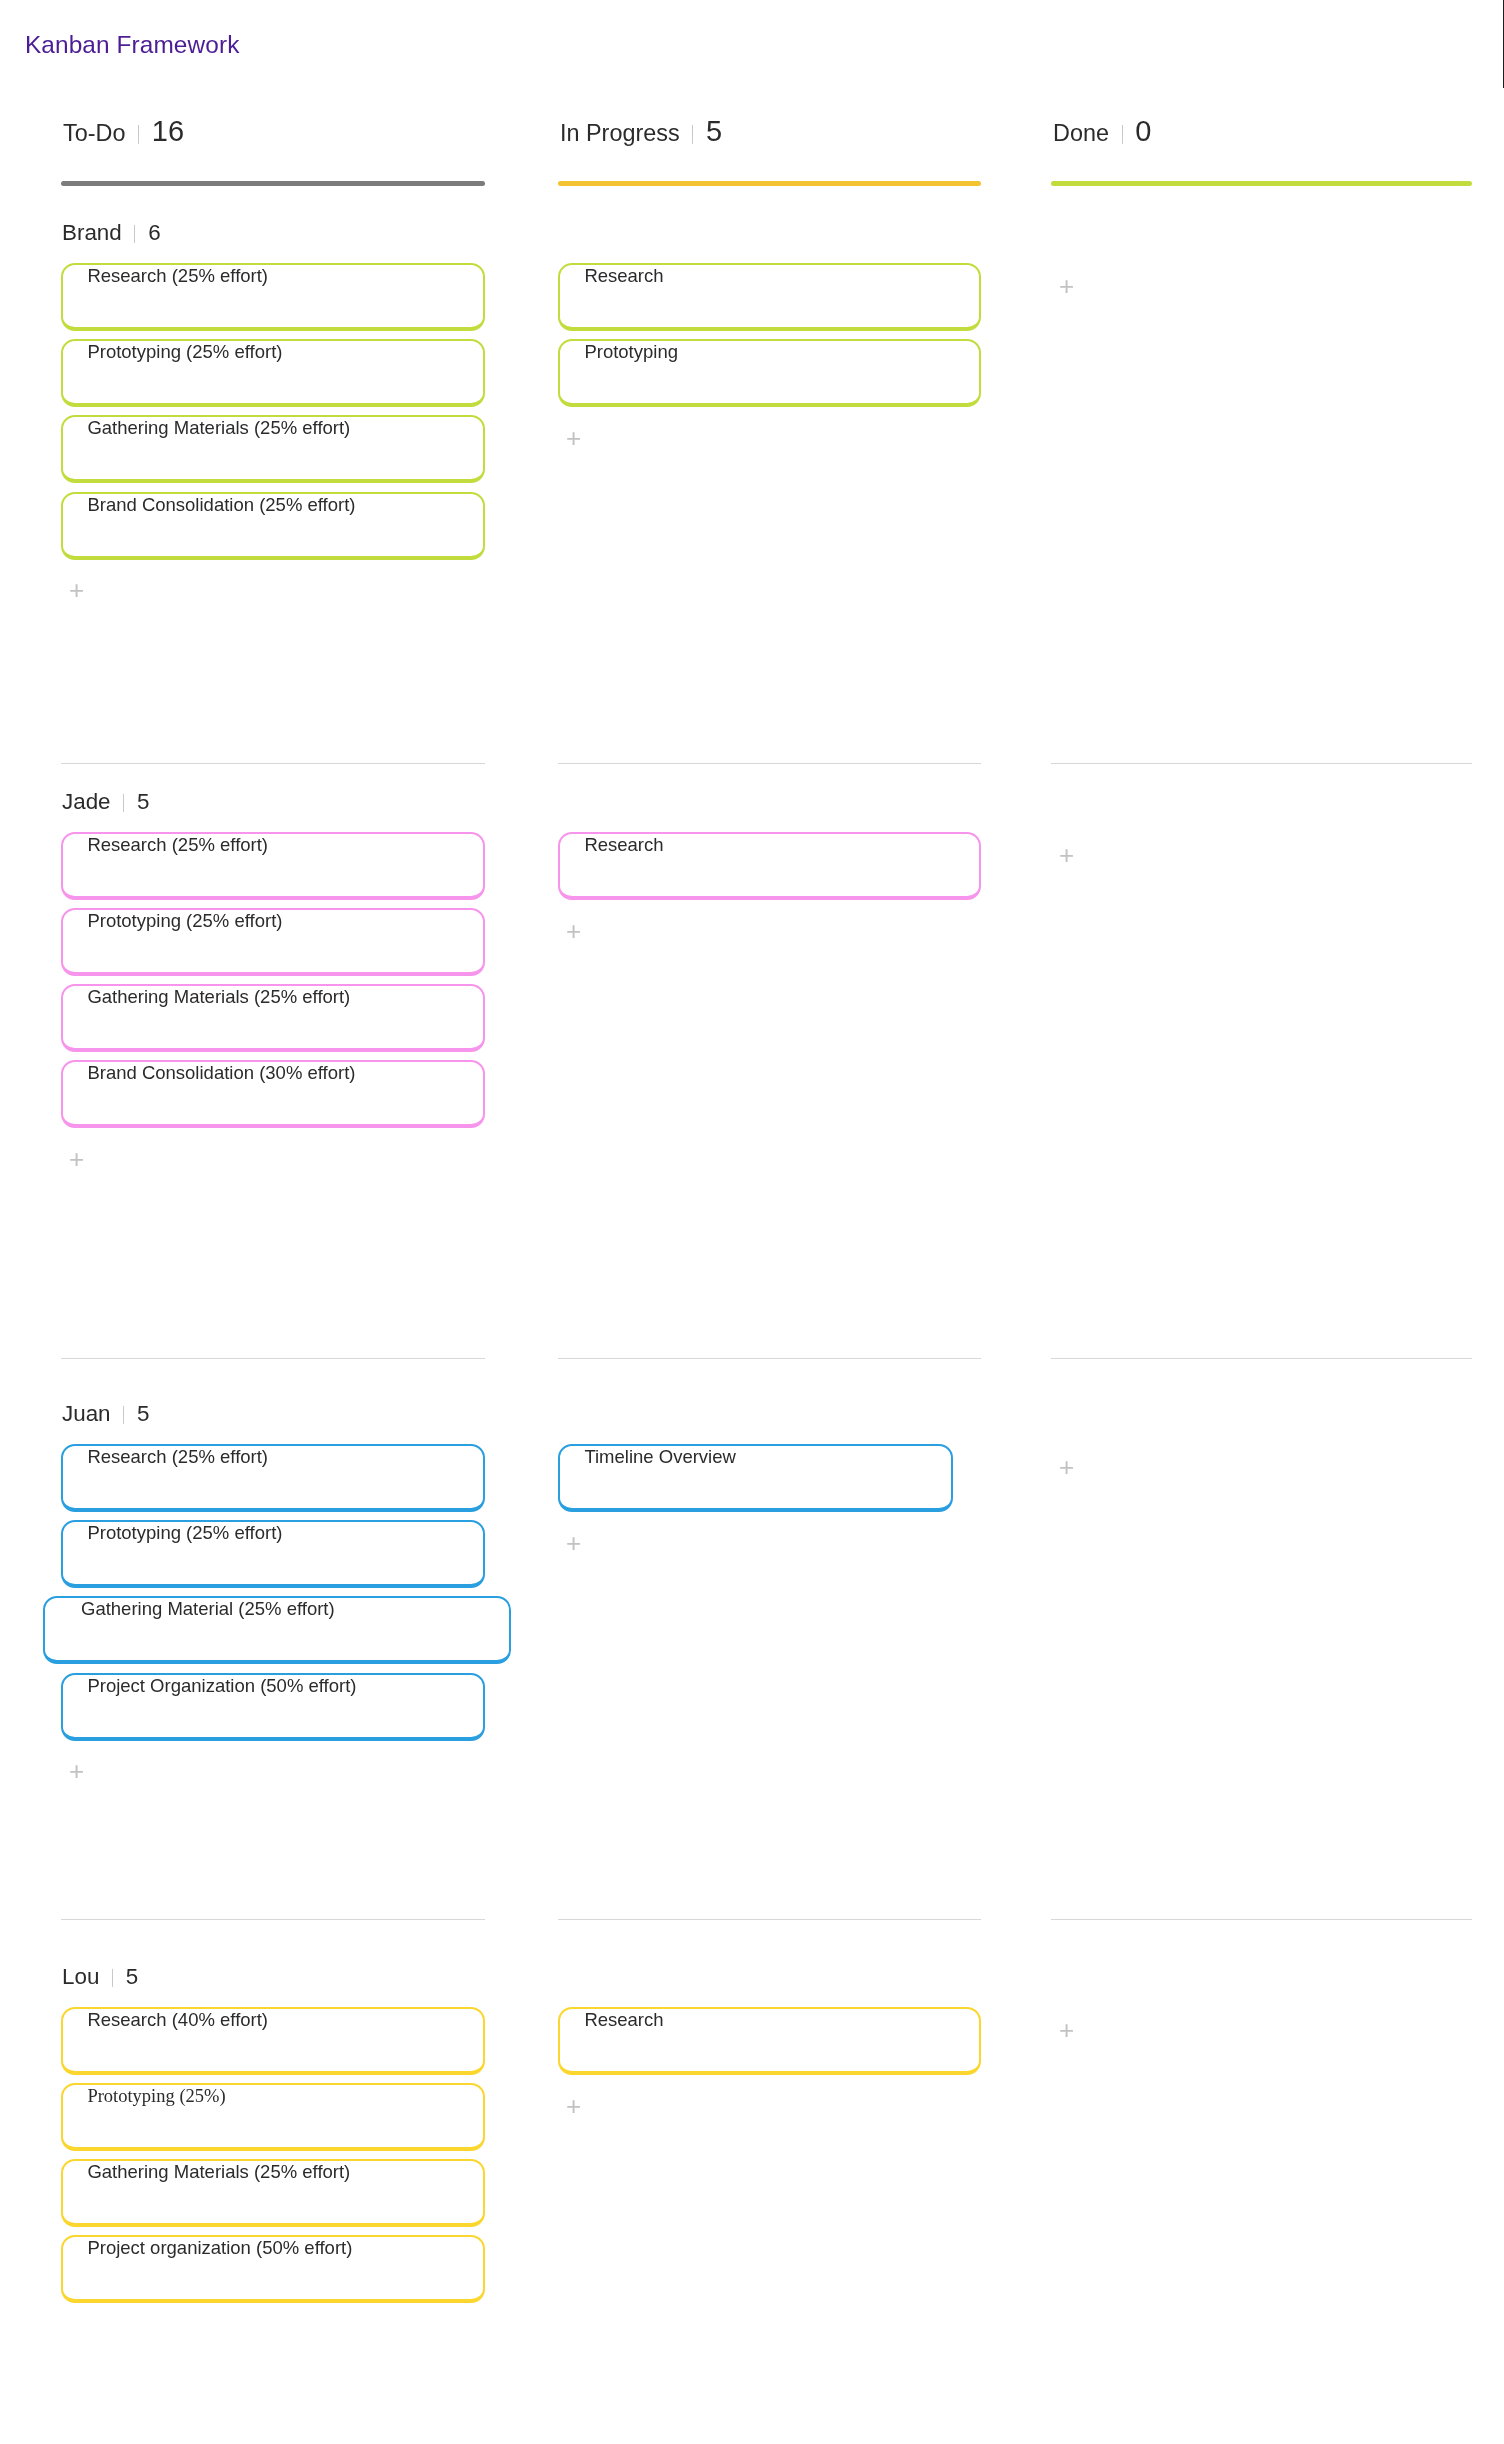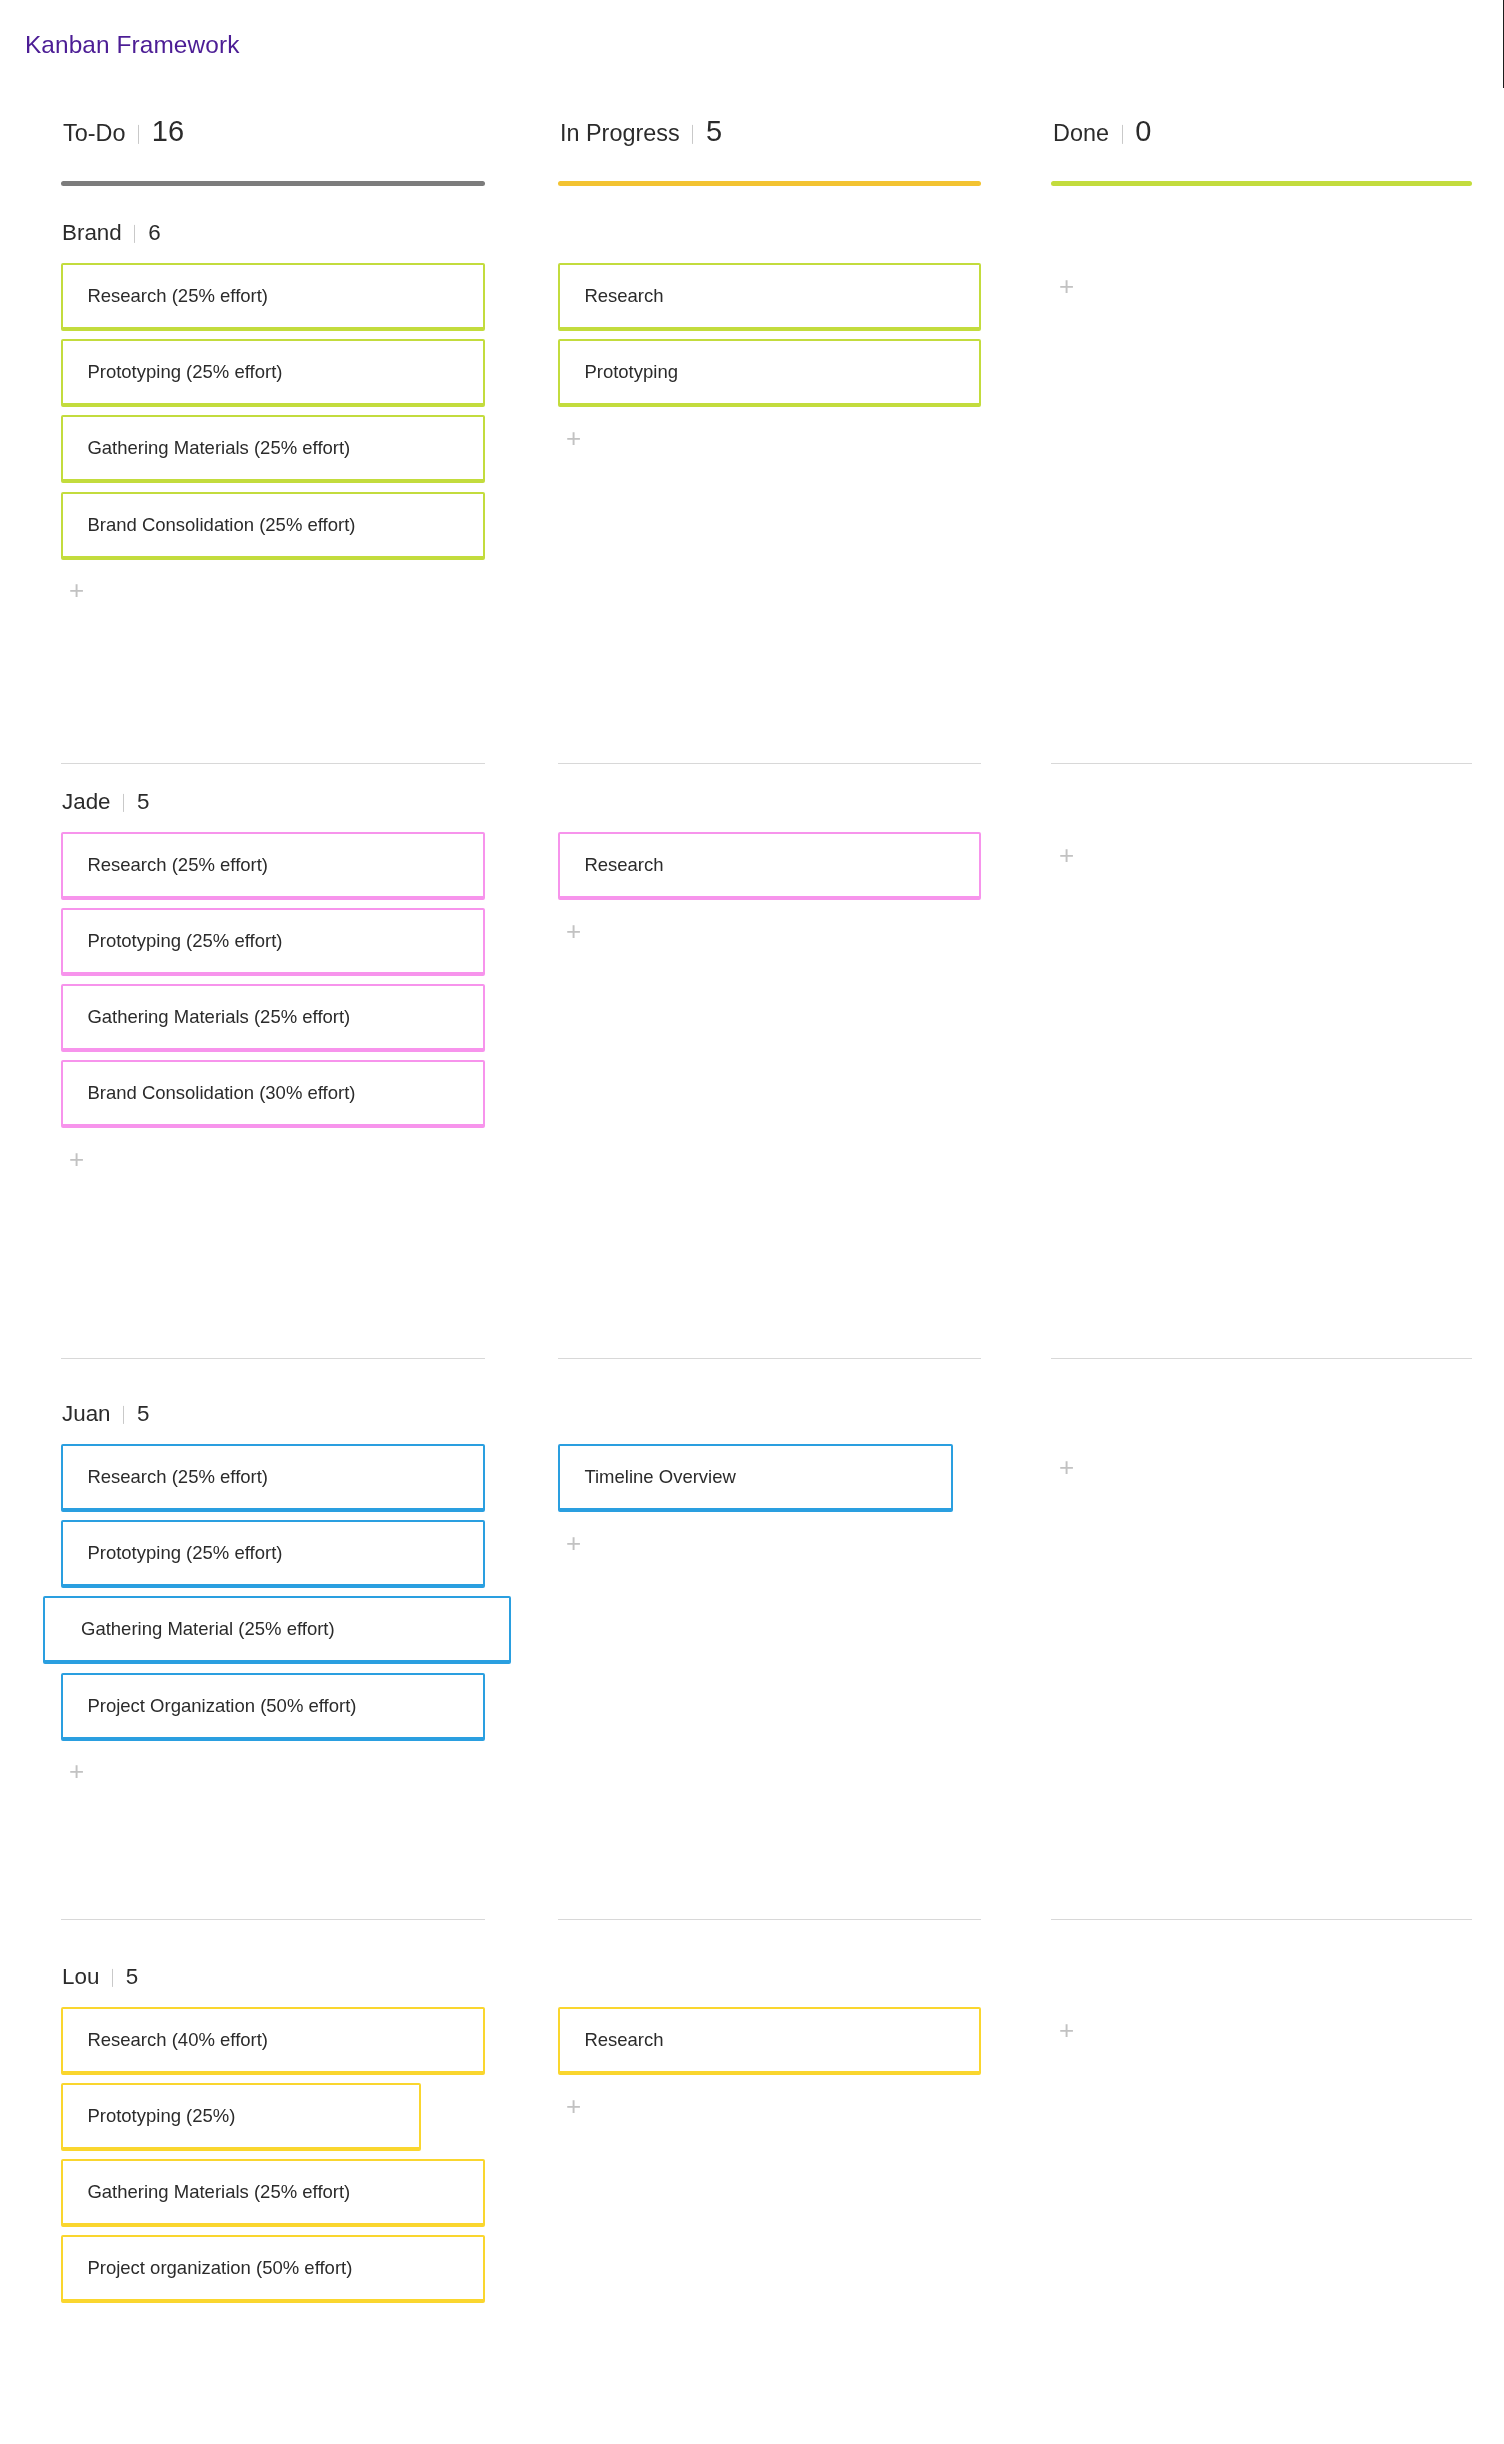--- a/index.html
+++ b/index.html
@@ -117,25 +117,25 @@
     position: absolute;
     height: 1px;
     background: #d8d8d8;
   }
 
   
   .card {
     position: absolute;
     height: 68px;
     background: #ffffff;
-    border-radius: 2px;
+    border-radius: 14px;
     border-style: solid;
     border-width: 2px 2px 4.9px 2px;
     display: flex;
-    align-items: center;
+    align-items: flex-start;
     padding-left: 24.4px;
     padding-right: 13.7px;
   }
   .card-text {
     font-size: 18.5px;
     color: #2b2b2b;
     line-height: 1.2;
     white-space: nowrap;
     overflow: hidden;
     text-overflow: ellipsis;
@@ -273,21 +273,21 @@
       </div>
       <div class="lane" style="top: 0px;">
         <div class="lane-title" style="left: 62px; top: 1964px;">
           <span class="lt-name">Lou</span>
           <span class="lt-sep"></span>
           <span class="lt-count">5</span>
         </div>
         <div class="card" style="left: 61px; width: 424px; top: 2007px; border-color: rgb(250, 214, 46);">
           <span class="card-text">Research (40% effort)</span>
         </div>
-        <div class="card" style="left: 61px; width: 360px; top: 2083px; border-color: rgb(250, 214, 46);">
+        <div class="card" style="left: 61px; width: 424px; top: 2083px; border-color: rgb(250, 214, 46); font-family: Liberation Serif, serif;">
           <span class="card-text">Prototyping (25%)</span>
         </div>
         <div class="card" style="left: 61px; width: 424px; top: 2159px; border-color: rgb(250, 214, 46);">
           <span class="card-text">Gathering Materials (25% effort)</span>
         </div>
         <div class="card" style="left: 61px; width: 424px; top: 2235px; border-color: rgb(250, 214, 46);">
           <span class="card-text">Project organization (50% effort)</span>
         </div>
         <div class="card" style="left: 558px; width: 423px; top: 2007px; border-color: rgb(250, 214, 46);">
           <span class="card-text">Research</span>

